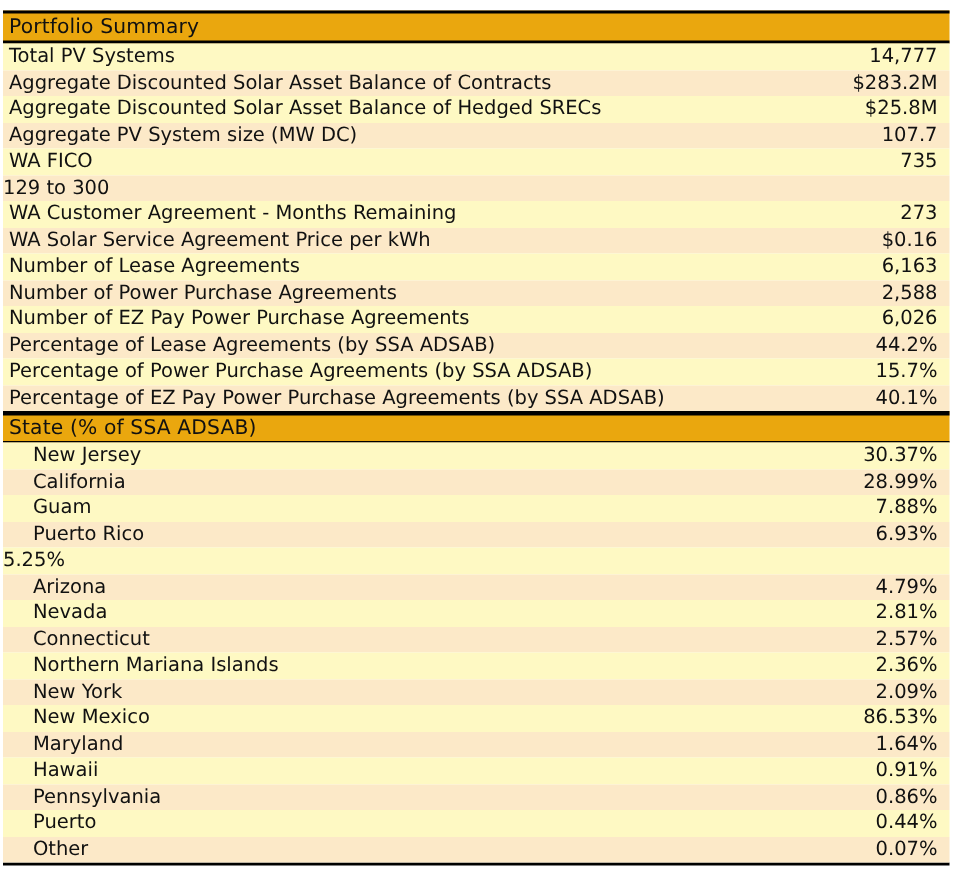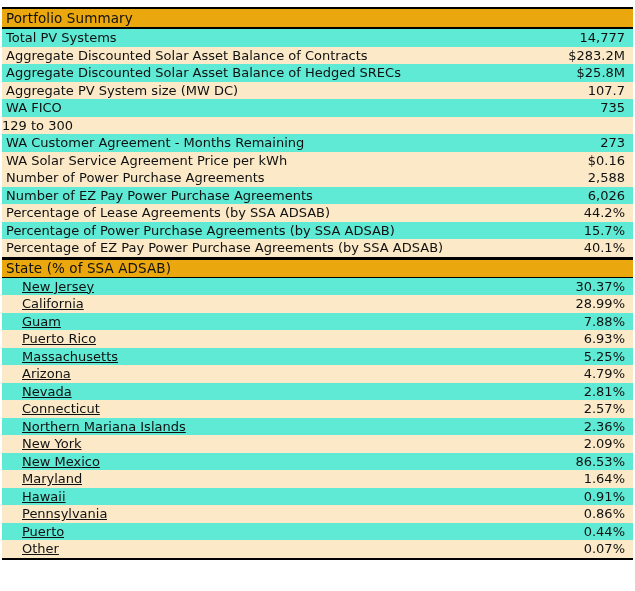--- a/index.html
+++ b/index.html
@@ -31,29 +31,29 @@
     border-bottom: 1px solid var(--border, #000);
     height: 21px;
     line-height: 17px;
   }
   .row {
     height: 17.5px;
     display: flex;
     justify-content: space-between;
     align-items: center;
     font-size: 13px;
-    background: #5eead4;
+    background: #fef9c3;
   }
   .row.alt { background: var(--row-alt-bg, #FCE9C8); gap: 29px; }
   .row .label {
     padding-left: 4px;
     white-space: nowrap;
     overflow: hidden;
   }
-  .state-section .row .label { padding-left: 20px; text-decoration: underline; }
+  .state-section .row .label { padding-left: 20px; }
   .row .value {
     padding-right: 8px;
     white-space: nowrap;
     text-align: center;
   }
   .state-section .rows { border-bottom: 2px solid var(--border, #000); }
 </style>
 </head>
 <body>
 
@@ -85,20 +85,24 @@
     <span class="value">129 to 300</span>
   </div>
         <div class="row">
     <span class="label">WA Customer Agreement - Months Remaining</span>
     <span class="value">273</span>
   </div>
         <div class="row alt">
     <span class="label">WA Solar Service Agreement Price per kWh</span>
     <span class="value">$0.16</span>
   </div>
+        <div class="row">
+    <span class="label">Number of Lease Agreements</span>
+    <span class="value">6,163</span>
+  </div>
         <div class="row alt">
     <span class="label">Number of Power Purchase Agreements</span>
     <span class="value">2,588</span>
   </div>
         <div class="row">
     <span class="label">Number of EZ Pay Power Purchase Agreements</span>
     <span class="value">6,026</span>
   </div>
         <div class="row alt">
     <span class="label">Percentage of Lease Agreements (by SSA ADSAB)</span>
@@ -128,21 +132,20 @@
   </div>
         <div class="row">
     <span class="label">Guam</span>
     <span class="value">7.88%</span>
   </div>
         <div class="row alt">
     <span class="label">Puerto Rico</span>
     <span class="value">6.93%</span>
   </div>
         <div class="row">
-    <span class="label">Massachusetts</span>
     <span class="value">5.25%</span>
   </div>
         <div class="row alt">
     <span class="label">Arizona</span>
     <span class="value">4.79%</span>
   </div>
         <div class="row">
     <span class="label">Nevada</span>
     <span class="value">2.81%</span>
   </div>

